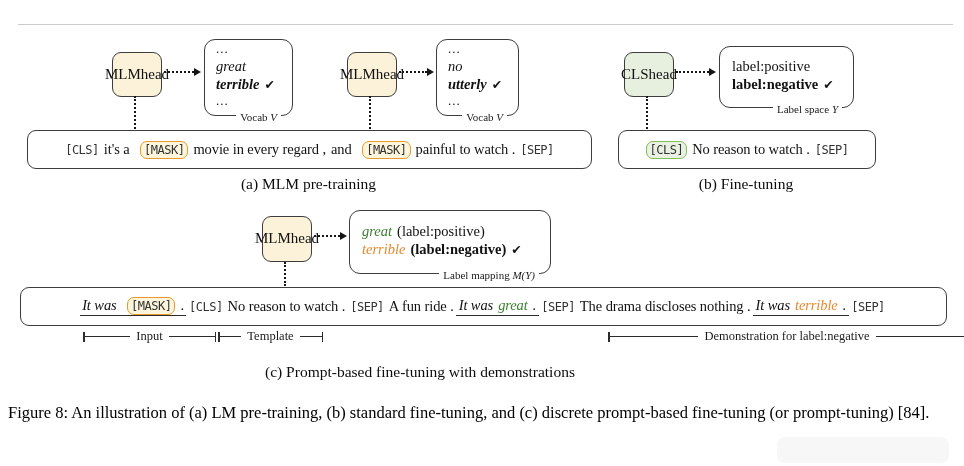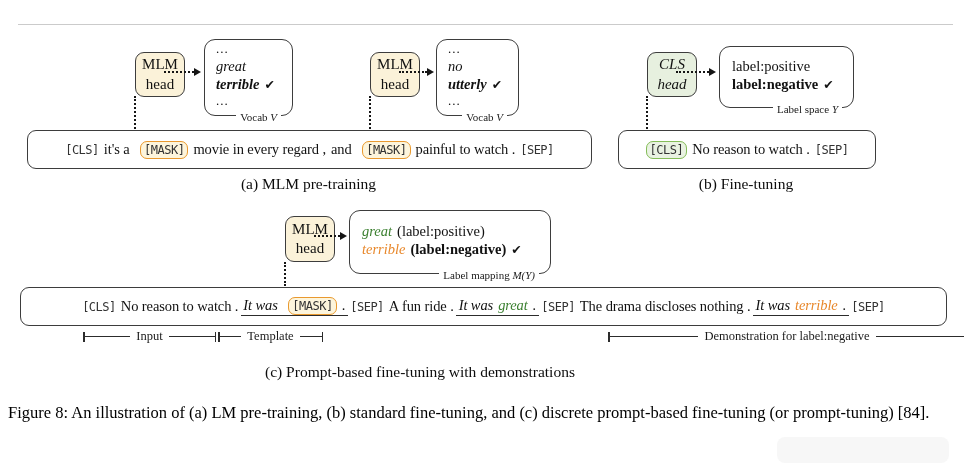--- a/index.html
+++ b/index.html
@@ -4,22 +4,22 @@
 <style>
   html,body{margin:0;padding:0;background:#fff;}
   #canvas{
     position:relative;width:964px;height:466px;background:#ffffff;overflow:hidden;
     font-family:"Liberation Serif",serif;color:#111;
   }
   .hairline{position:absolute;background:#cbcbcb;height:1px;}
   
   .headbox{
     position:absolute;border:1.4px solid #3d3d3d;border-radius:9px;
-    display:flex;flex-direction:column;align-items:center;justify-content:center;
-    font-size:15px;line-height:1.28;margin-left:23px;
+    display:flex;align-items:center;justify-content:center;
+    font-size:15px;line-height:1.28;
   }
   .headbox.cream{background:#FBF2D9;}
   .headbox.green{background:#E7F0DF;}
   
   .vbox{position:absolute;background:#fff;border:1.4px solid #3d3d3d;border-radius:11px;}
   .vbox .rows{height:100%;box-sizing:border-box;display:flex;flex-direction:column;justify-content:space-between;padding:2px 4px 6px 11px;font-size:14.5px;line-height:1.12;}
   .vrow{white-space:nowrap;}
   .vrow .it{font-style:italic;}
   .vrow .bi{font-style:italic;font-weight:bold;}
   .vrow .b{font-weight:bold;}
@@ -112,21 +112,21 @@
       <span class="sym">V</span>
     </div>
   </div>
   <div class="dotv" style="left:369px;top:96px;height:33px;"></div>
 
   <div class="sent" style="left:27px;top:130px;width:563px;height:37px;">
       <span class="seg"><span class="tk sp">[CLS]</span><span class="tk t">it's a</span><span class="tk mask">[MASK]</span><span class="tk t">movie in every regard ,</span><span class="tk t">and</span><span class="tk mask">[MASK]</span><span class="tk t">painful to watch .</span><span class="tk sp">[SEP]</span></span>
     </div>
   <div class="cap" style="left:27px;top:175px;width:563px;">(a) MLM pre-training</div>
 
-  <div class="headbox green" style="left:624px;top:52px;width:48px;height:43px;font-style:italic;">
+  <div class="headbox green" style="left:624px;top:52px;width:48px;height:43px;">
     <span>CLS</span>
     <span>head</span>
   </div>
   <div class="doth" style="left:676px;top:71px;width:33px;"></div>
   <div class="ahead" style="left:709px;top:68px;"></div>
   <div class="vbox" style="left:719px;top:46px;width:133px;height:60px;">
     <div class="rows" style="justify-content:center;gap:2px;padding-left:12px;">
         <div class="vrow"><span>label:positive</span></div>
         <div class="vrow"><span class="b">label:negative</span><span class="chk">✔</span></div>
       </div>
@@ -154,22 +154,22 @@
         <div class="mrow"><span class="word orange">terrible</span><span class="rest b">(label:negative)</span><span class="chk">✔</span></div>
       </div>
     <div class="tag">
       <span>Label mapping</span>
       <span class="sym">M(Y)</span>
     </div>
   </div>
   <div class="dotv" style="left:284px;top:262px;height:24px;"></div>
 
   <div class="sent" style="left:20px;top:287px;width:925px;height:37px;">
+      <span class="seg u"><span class="tk i">It was</span><span class="tk mask">[MASK]</span><span class="tk t">.</span></span>
       <span class="seg"><span class="tk sp">[CLS]</span><span class="tk t">No reason to watch .</span></span>
-      <span class="seg u"><span class="tk i">It was</span><span class="tk mask">[MASK]</span><span class="tk t">.</span></span>
       <span class="seg"><span class="tk sp">[SEP]</span><span class="tk t">A fun ride .</span></span>
       <span class="seg u"><span class="tk i">It was</span><span class="tk ig">great</span><span class="tk i">.</span></span>
       <span class="seg"><span class="tk sp">[SEP]</span><span class="tk t">The drama discloses nothing .</span></span>
       <span class="seg u"><span class="tk i">It was</span><span class="tk io">terrible</span><span class="tk i">.</span></span>
       <span class="seg"><span class="tk sp">[SEP]</span></span>
     </div>
 
   <div class="bracketrow" style="left:20px;top:329px;width:925px;height:16px;">
       <div class="bracket" style="left: 63px; width: 133px;">
         <span class="tick"></span>

